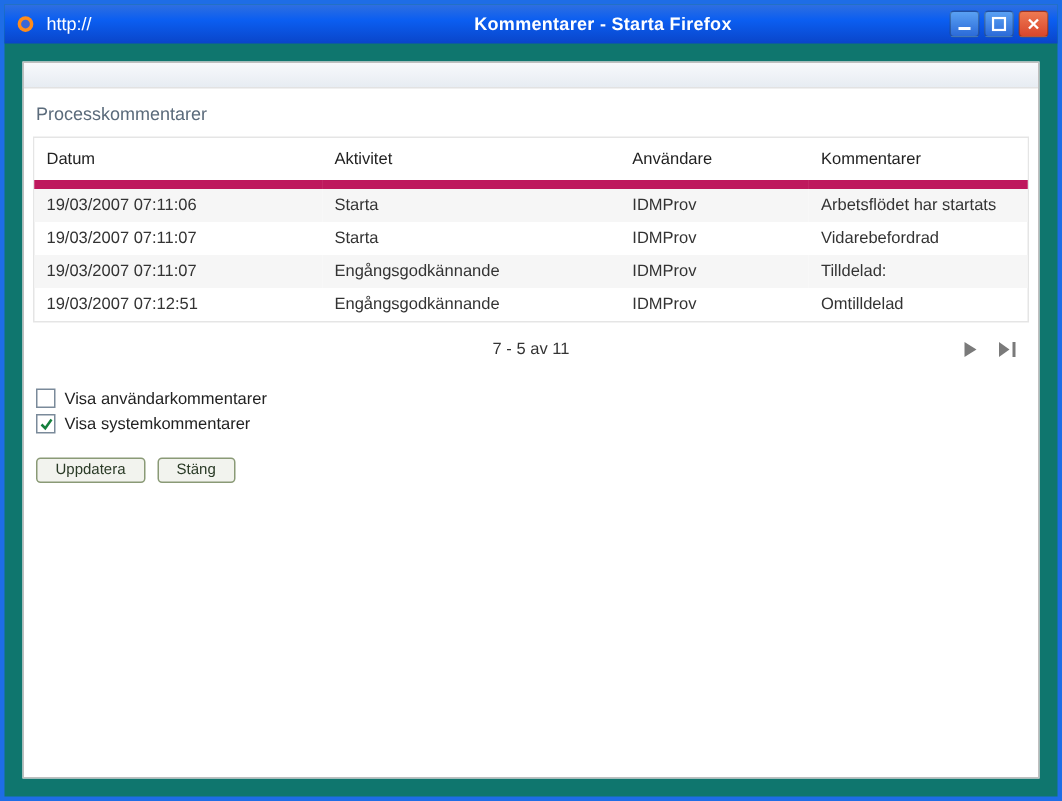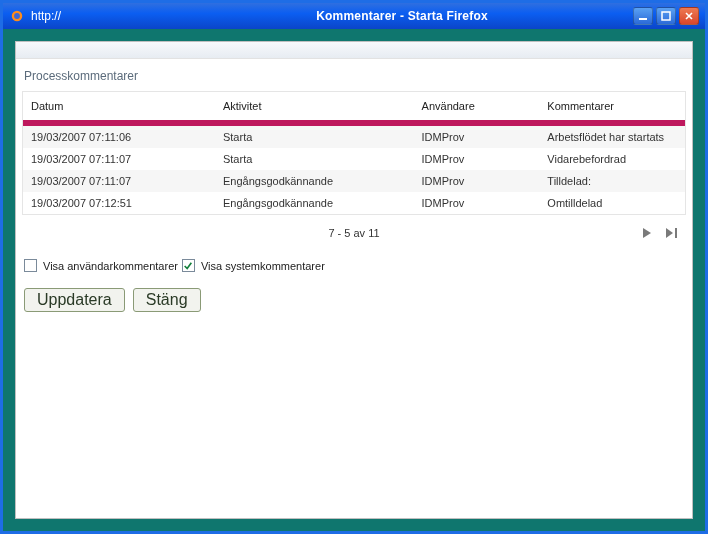--- a/index.html
+++ b/index.html
@@ -125,35 +125,35 @@
   .pager .nav {
     position:absolute; right:4px; top:0; height:100%;
     display:flex; align-items:center; gap:6px;
   }
   .arrowbtn {
     width:18px; height:16px; display:flex; align-items:center; justify-content:center;
     cursor:pointer;
   }
   .arrowbtn svg { width:16px; height:12px; fill: var(--gray-arrow); }
 
-  .checks { margin: 10px 8px 6px 8px; display:flex; flex-direction:row; gap:4px; }
+  .checks { margin: 10px 8px 6px 8px; display:flex; flex-direction:column; gap:4px; }
   .chk { display:flex; align-items:center; gap:6px; font-size:11px; }
   .chkbox {
     width:13px; height:13px; border:1px solid #7a8a9a; background:#fff;
     display:flex; align-items:center; justify-content:center;
     box-sizing:border-box;
   }
   .chkbox.checked svg { width:10px; height:10px; stroke:#15803d; }
   .chkbox svg { display:none; }
   .chkbox.checked svg { display:block; }
 
   .actions { margin: 10px 8px; display:flex; gap:8px; }
   .btn {
     font-family: Tahoma, sans-serif;
-    font-size: 16px;
+    font-size: 10px;
     padding: 2px 12px;
     border: 1px solid var(--btn-border);
     border-radius: 3px;
     background: var(--btn-bg);
     color:#2a3a26;
     cursor:pointer;
   }
 </style>
 </head>
 <body>

